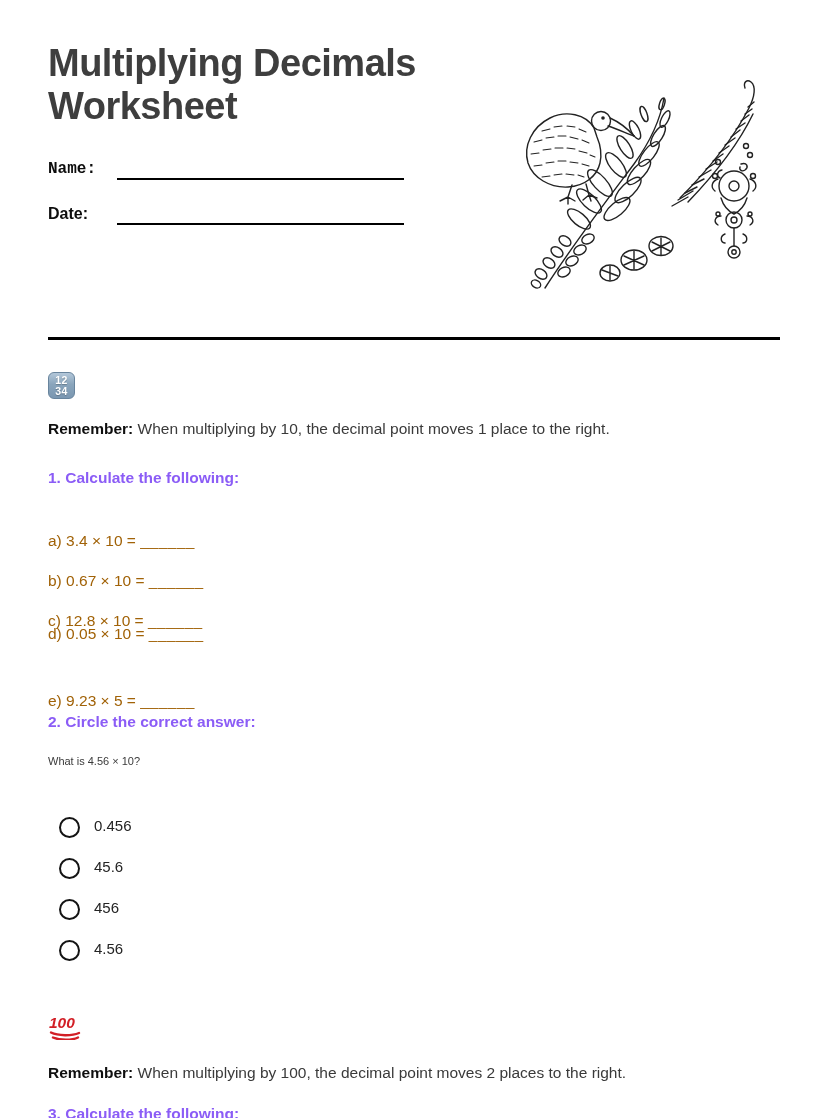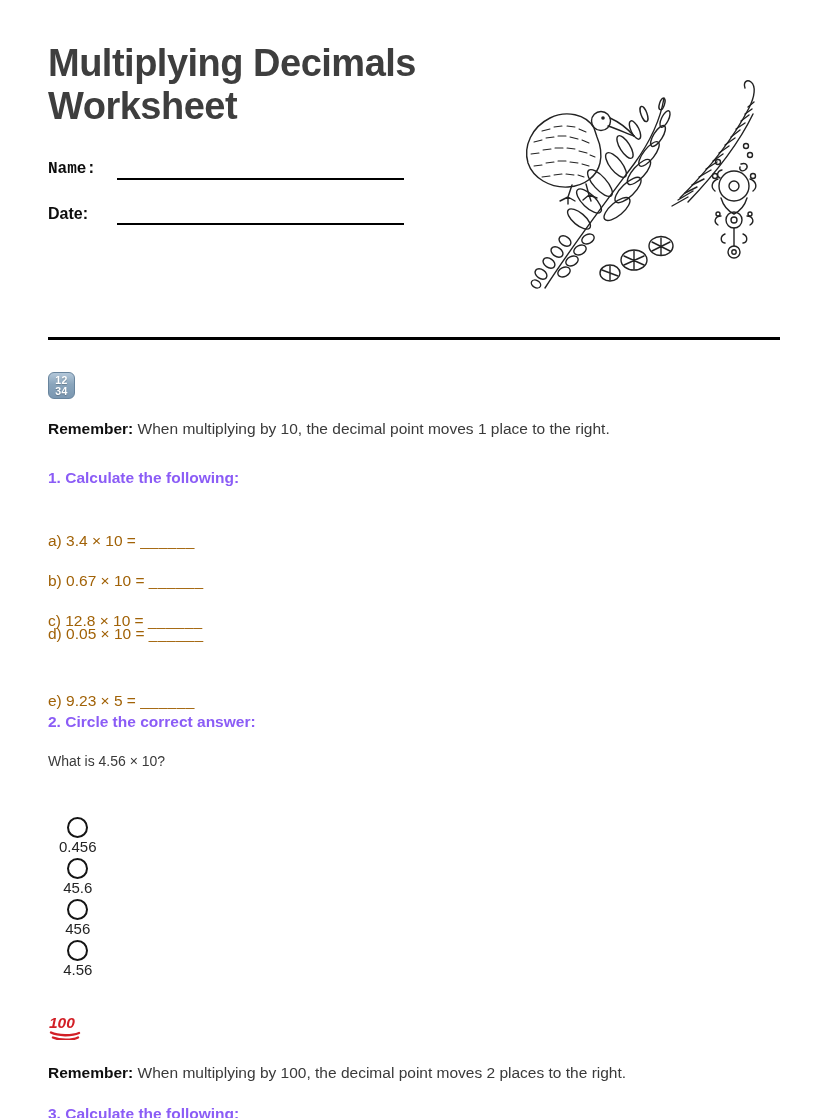--- a/index.html
+++ b/index.html
@@ -53,24 +53,24 @@
   .bold-black { font-weight:700; color:#0f0f0f; }
 
   .q-heading { left:48px; font-size:15.5px; font-weight:700; color:#8b5cf6; line-height:18px; }
   .q1-heading { top:469px; }
   .q2-heading { top:713px; }
   .q3-heading { top:1105px; }
 
   .calc-item { left:48px; font-size:15.5px; color:#a16207; line-height:18px; white-space:pre-wrap;margin-top:23px; }
   .blank { letter-spacing:0.5px; }
 
-  .q2-question { left:48px; top:752px; font-size:14px; color:#3a3a3a; line-height:18px; }
+  .q2-question { left:48px; top:752px; font-size:11px; color:#3a3a3a; line-height:18px; }
 
   .options { left:59px; top:817px; display:flex; flex-direction:column; gap:20px; }
-  .option-row { display:flex; align-items:center; height:21px;flex-direction:column; }
+  .option-row { display:flex; gap:14px; height:21px; }
   .radio {
     width:21px; height:21px; border:2.5px solid #141414; border-radius:50%;
     background:#fff; flex:0 0 auto;
   }
   .option-label { font-size:15px; color:#242424; }
 </style>
 </head>
 <body>
 
 <h1 class="abs title">Multiplying Decimals Worksheet</h1>

